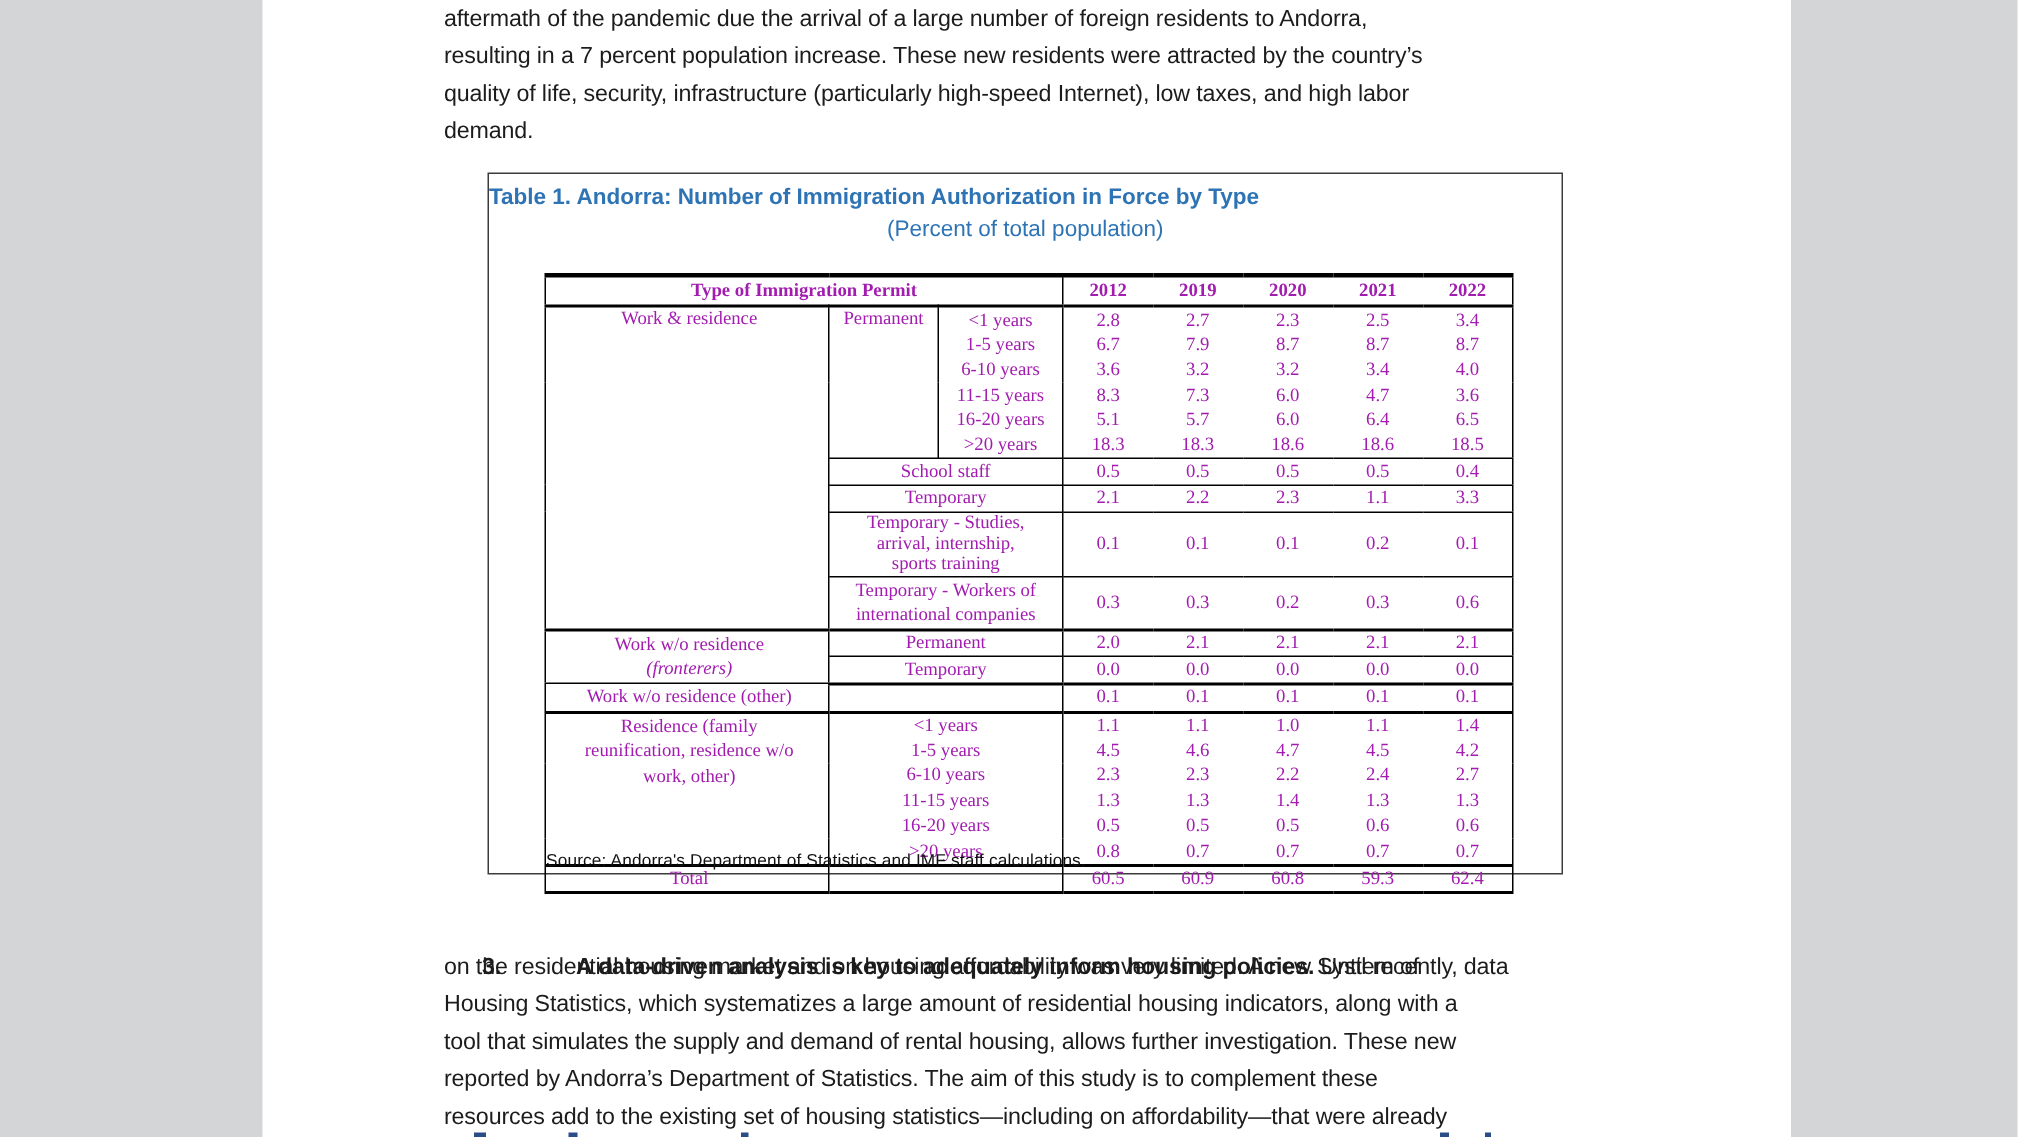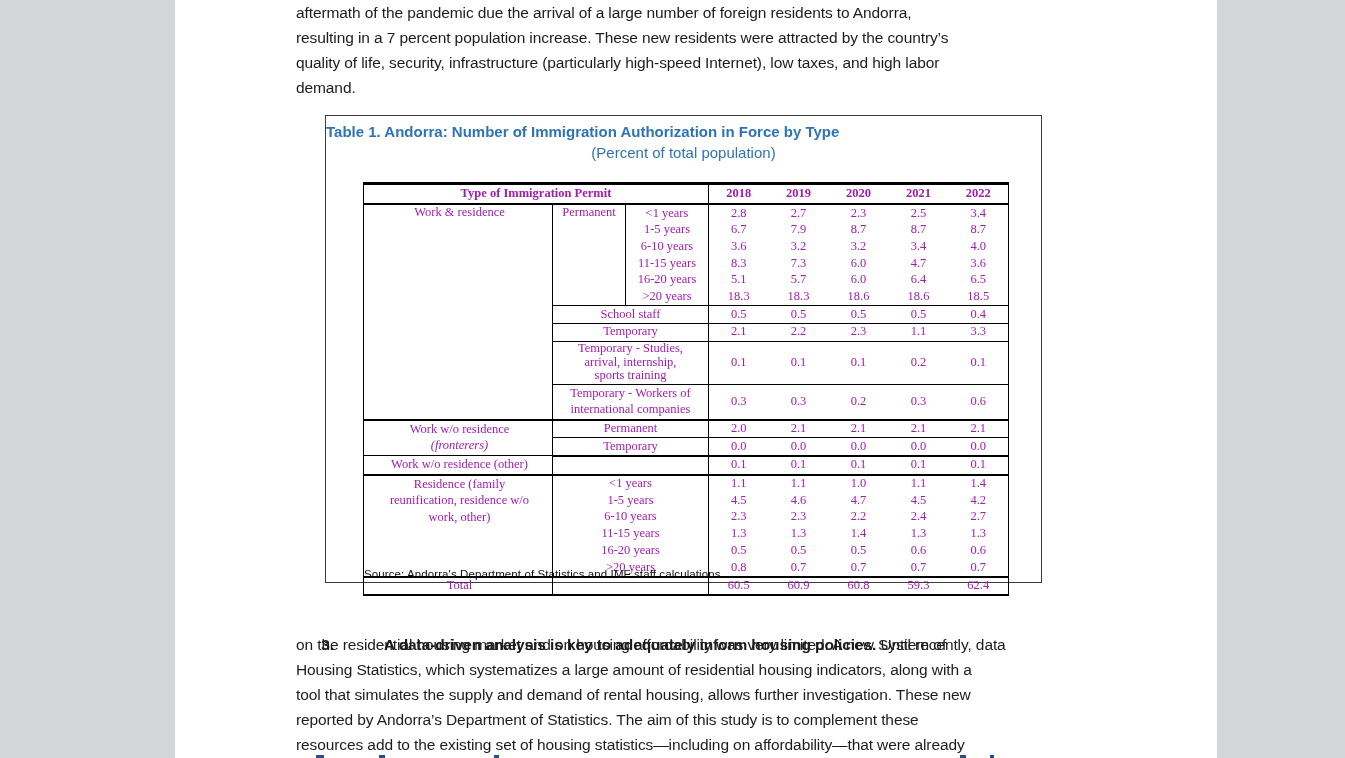--- a/index.html
+++ b/index.html
@@ -4,21 +4,20 @@
 <style>
   html,body{margin:0;padding:0;}
   body{
     width:1345px;height:758px;overflow:hidden;position:relative;
     background:#d4d5d7;
     font-family:"Liberation Sans", sans-serif;
   }
   .page{
     position:absolute;left:175px;top:0;width:1019px;height:758px;
     background:#ffffff;
-    padding-left:23px;
   }
   
   .para{position:absolute;color:#1c1c1c;font-size:15.5px;letter-spacing:-0.1px;}
   .para .ln{height:25px;line-height:25px;white-space:pre;}
   .b{font-weight:bold;}
   .tabsp{display:inline-block;width:50px;}
   
   .figure{
     position:absolute;left:150px;top:115px;width:717px;height:468px;
     border:1px solid #3c3c3c;background:#fff;box-sizing:border-box;
@@ -88,21 +87,21 @@
           <col style="width:83px">
         <col style="width:60px">
           <col style="width:60px">
           <col style="width:60px">
           <col style="width:60px">
           <col style="width:60px">
       </colgroup>
       <tbody>
           <tr class="hdr">
             <td colspan="3" class="vr">Type of Immigration Permit</td>
-            <td>2018</td>
+            <td>2012</td>
             <td>2019</td>
             <td>2020</td>
             <td>2021</td>
             <td>2022</td>
           </tr>
           <tr>
             <td rowspan="10" class="lft top vr cb2">Work &amp; residence</td>
             <td rowspan="6" class="vl vr top cb1">Permanent</td>
             <td class="vr">&lt;1 years</td>
             <td>2.8</td>

